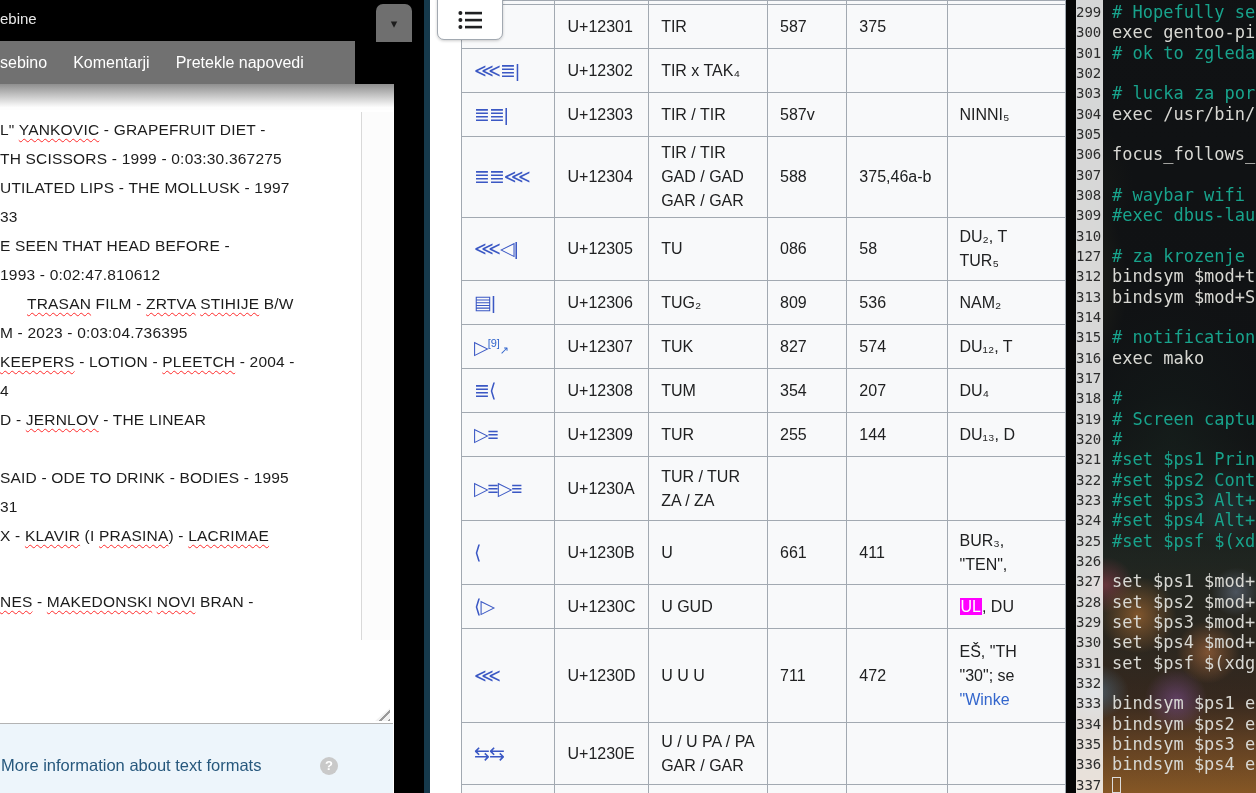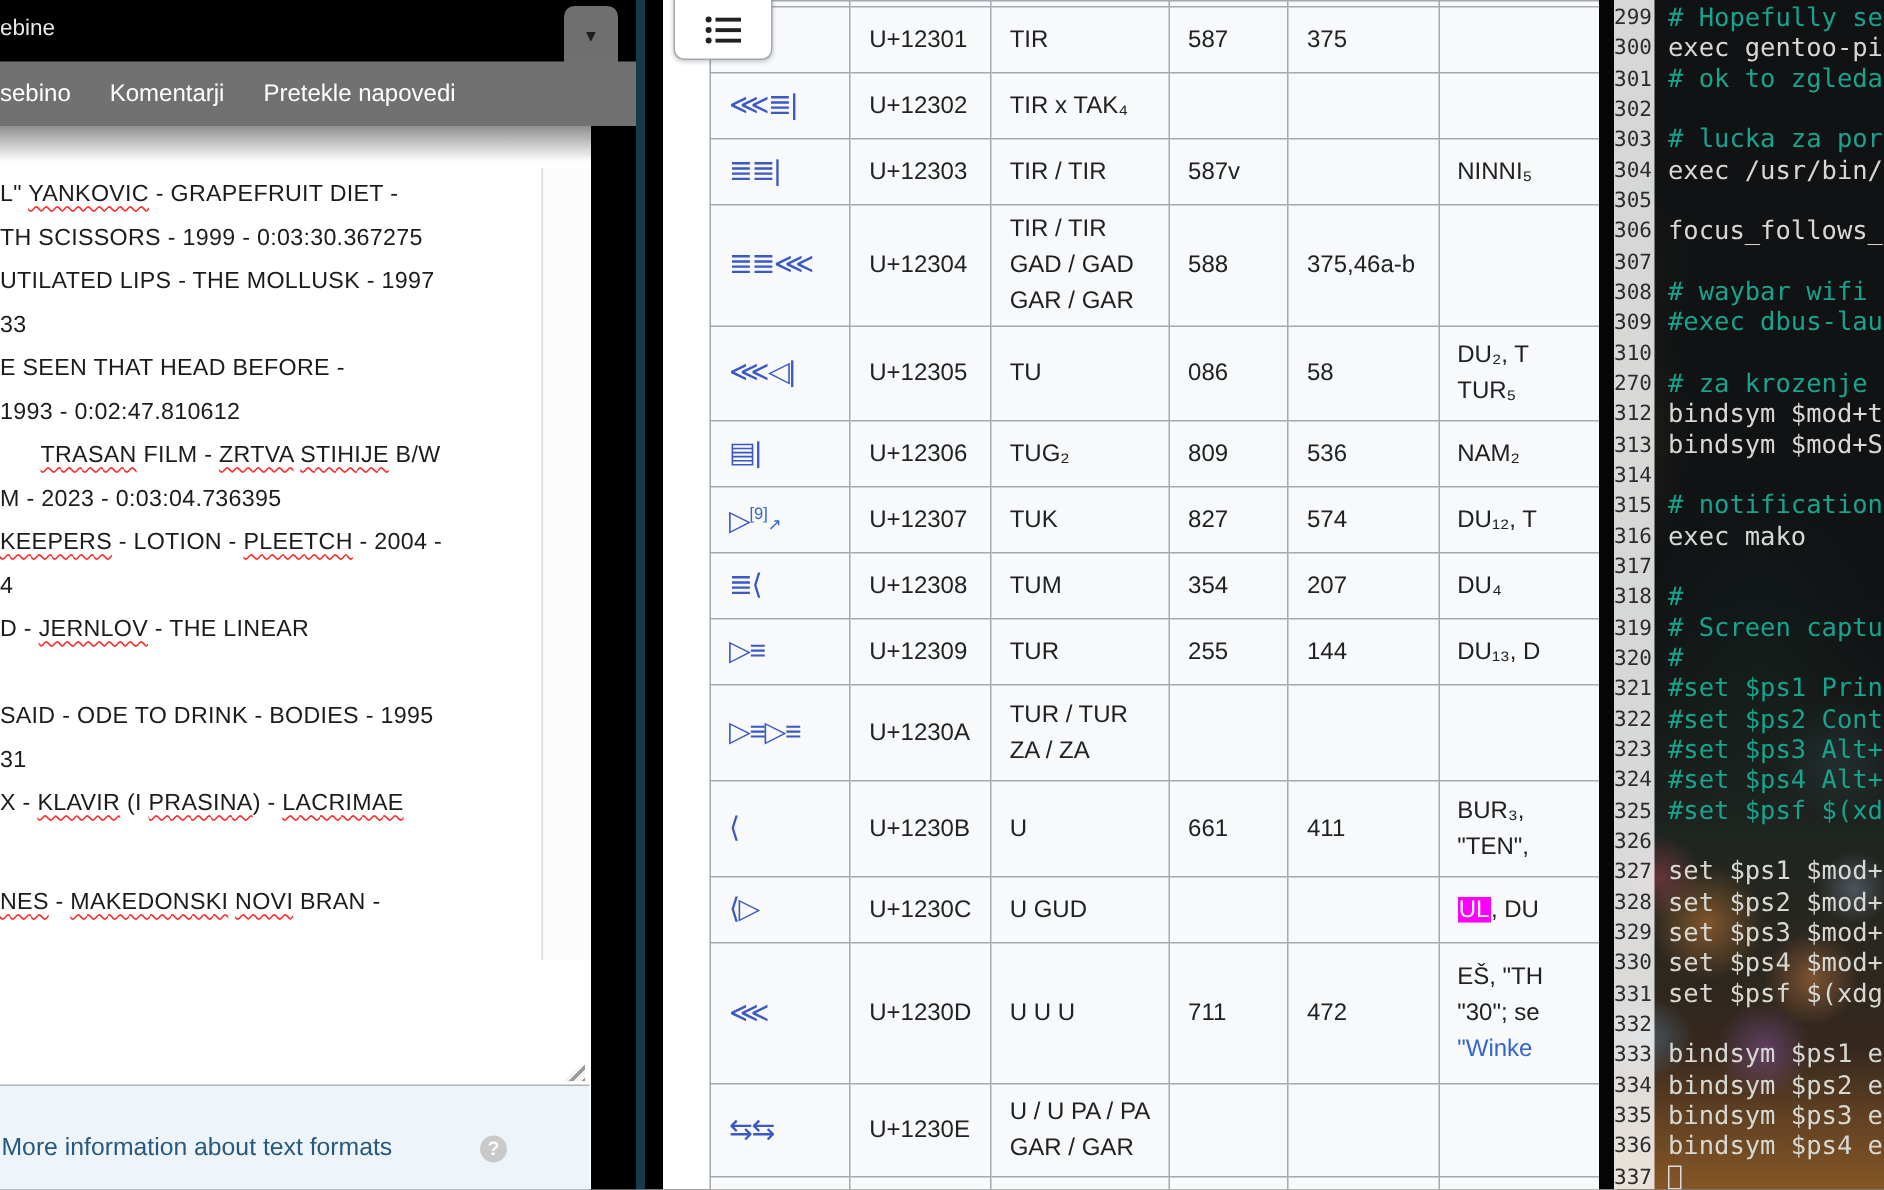--- a/index.html
+++ b/index.html
@@ -6,21 +6,21 @@
   body{width:1256px;height:793px;position:relative;overflow:hidden;background:#000;
        font-family:"Liberation Sans", sans-serif;}
   
   .left-window{position:absolute;left:0;top:0;width:424px;height:793px;background:#000;}
   .titlebar{position:absolute;left:0;top:0;width:424px;height:41px;background:#000;}
   .title-fragment{position:absolute;left:0;top:10px;color:#e8e8e8;font-size:15px;}
   .dropdown-btn{position:absolute;right:12px;top:4px;width:36px;height:38px;
       background:#6f6f6f;border-radius:7px 7px 0 0;border:0;cursor:pointer;
       display:flex;align-items:center;justify-content:center;}
   .dropdown-btn .caret{color:#1d1d1d;font-size:13px;line-height:1;}
-  .tabbar{position:absolute;left:0;top:41px;width:424px;height:43px;background:#717171;
+  .tabbar{position:absolute;left:0;top:41px;width:355px;height:43px;background:#717171;
       display:flex;align-items:center;gap:26px;color:#fff;font-size:16px;}
   .tabbar .tab{cursor:pointer;white-space:nowrap;}
   .page{position:absolute;left:0;top:84px;width:394px;height:709px;background:#fff;}
   .page-fade{position:absolute;left:0;top:0;width:100%;height:26px;
       background:linear-gradient(#8f8f8f,#fdfdfd 90%);}
   .textarea{position:absolute;left:0;top:0;width:393px;height:556px;background:transparent;
       overflow:hidden;cursor:text;}
   .ta-line{position:absolute;left:0;width:360px;height:29px;font-size:15.5px;color:#1c1c1c;
       letter-spacing:.2px;white-space:nowrap;line-height:29px;}
   .misspell{text-decoration:underline;text-decoration-style:wavy;
@@ -33,21 +33,21 @@
       background:repeating-linear-gradient(135deg,#9a9a9a 0 2px,#f2f2f2 2px 6px);cursor:nwse-resize;}
   .format-panel{position:absolute;left:0;top:640px;width:393px;height:153px;background:#edf5fb;}
   .more-info{position:absolute;left:1px;top:32px;font-size:16.5px;color:#27587d;
       text-decoration:none;cursor:pointer;}
   .help-icon{position:absolute;left:320px;top:33px;width:18px;height:18px;border-radius:50%;
       background:#c9c9c9;color:#fff;font-weight:bold;font-size:13px;text-align:center;
       line-height:18px;cursor:pointer;}
   
   .sway-border{position:absolute;left:424px;top:0;width:6px;height:793px;background:#16394b;}
   
-  .mid-window{position:absolute;left:442px;top:0;width:636px;height:793px;background:#fff;overflow:hidden;}
+  .mid-window{position:absolute;left:430px;top:0;width:636px;height:793px;background:#fff;overflow:hidden;}
   .toc-button{position:absolute;left:7px;top:-8px;width:66px;height:48px;background:#fff;
       border:1px solid #a2a9b1;border-radius:7px;box-shadow:0 1px 3px rgba(0,0,0,.2);
       display:flex;align-items:flex-end;justify-content:center;padding-bottom:9px;
       box-sizing:border-box;cursor:pointer;z-index:5;}
   .uni-table{position:absolute;left:31px;top:0;border-collapse:collapse;table-layout:fixed;
       font-size:16px;color:#202122;background:#f8f9fa;}
   .uni-table td{border:1px solid #a2a9b1;padding:4px 12px;vertical-align:middle;
       overflow:hidden;white-space:nowrap;line-height:24px;}
   .uni-table td.glyph-cell{font-size:19px;}
   .glyph-link{color:#3b58c4;text-decoration:none;cursor:pointer;letter-spacing:-1px;}
@@ -320,21 +320,21 @@
       <div class="tline"><span class="ln">301</span><span class="tcode tcomment"># ok to zgleda</span></div>
       <div class="tline"><span class="ln">302</span><span class="tcode"></span></div>
       <div class="tline"><span class="ln">303</span><span class="tcode tcomment"># lucka za por</span></div>
       <div class="tline"><span class="ln">304</span><span class="tcode">exec /usr/bin/</span></div>
       <div class="tline"><span class="ln">305</span><span class="tcode"></span></div>
       <div class="tline"><span class="ln">306</span><span class="tcode">focus_follows_</span></div>
       <div class="tline"><span class="ln">307</span><span class="tcode"></span></div>
       <div class="tline"><span class="ln">308</span><span class="tcode tcomment"># waybar wifi</span></div>
       <div class="tline"><span class="ln">309</span><span class="tcode tcomment">#exec dbus-lau</span></div>
       <div class="tline"><span class="ln">310</span><span class="tcode"></span></div>
-      <div class="tline"><span class="ln">270</span><span class="tcode tcomment"># za krozenje</span></div>
+      <div class="tline"><span class="ln">127</span><span class="tcode tcomment"># za krozenje</span></div>
       <div class="tline"><span class="ln">312</span><span class="tcode">bindsym $mod+t</span></div>
       <div class="tline"><span class="ln">313</span><span class="tcode">bindsym $mod+S</span></div>
       <div class="tline"><span class="ln">314</span><span class="tcode"></span></div>
       <div class="tline"><span class="ln">315</span><span class="tcode tcomment"># notification</span></div>
       <div class="tline"><span class="ln">316</span><span class="tcode">exec mako</span></div>
       <div class="tline"><span class="ln">317</span><span class="tcode"></span></div>
       <div class="tline"><span class="ln">318</span><span class="tcode tcomment">#</span></div>
       <div class="tline"><span class="ln">319</span><span class="tcode tcomment"># Screen captu</span></div>
       <div class="tline"><span class="ln">320</span><span class="tcode tcomment">#</span></div>
       <div class="tline"><span class="ln">321</span><span class="tcode tcomment">#set $ps1 Prin</span></div>

